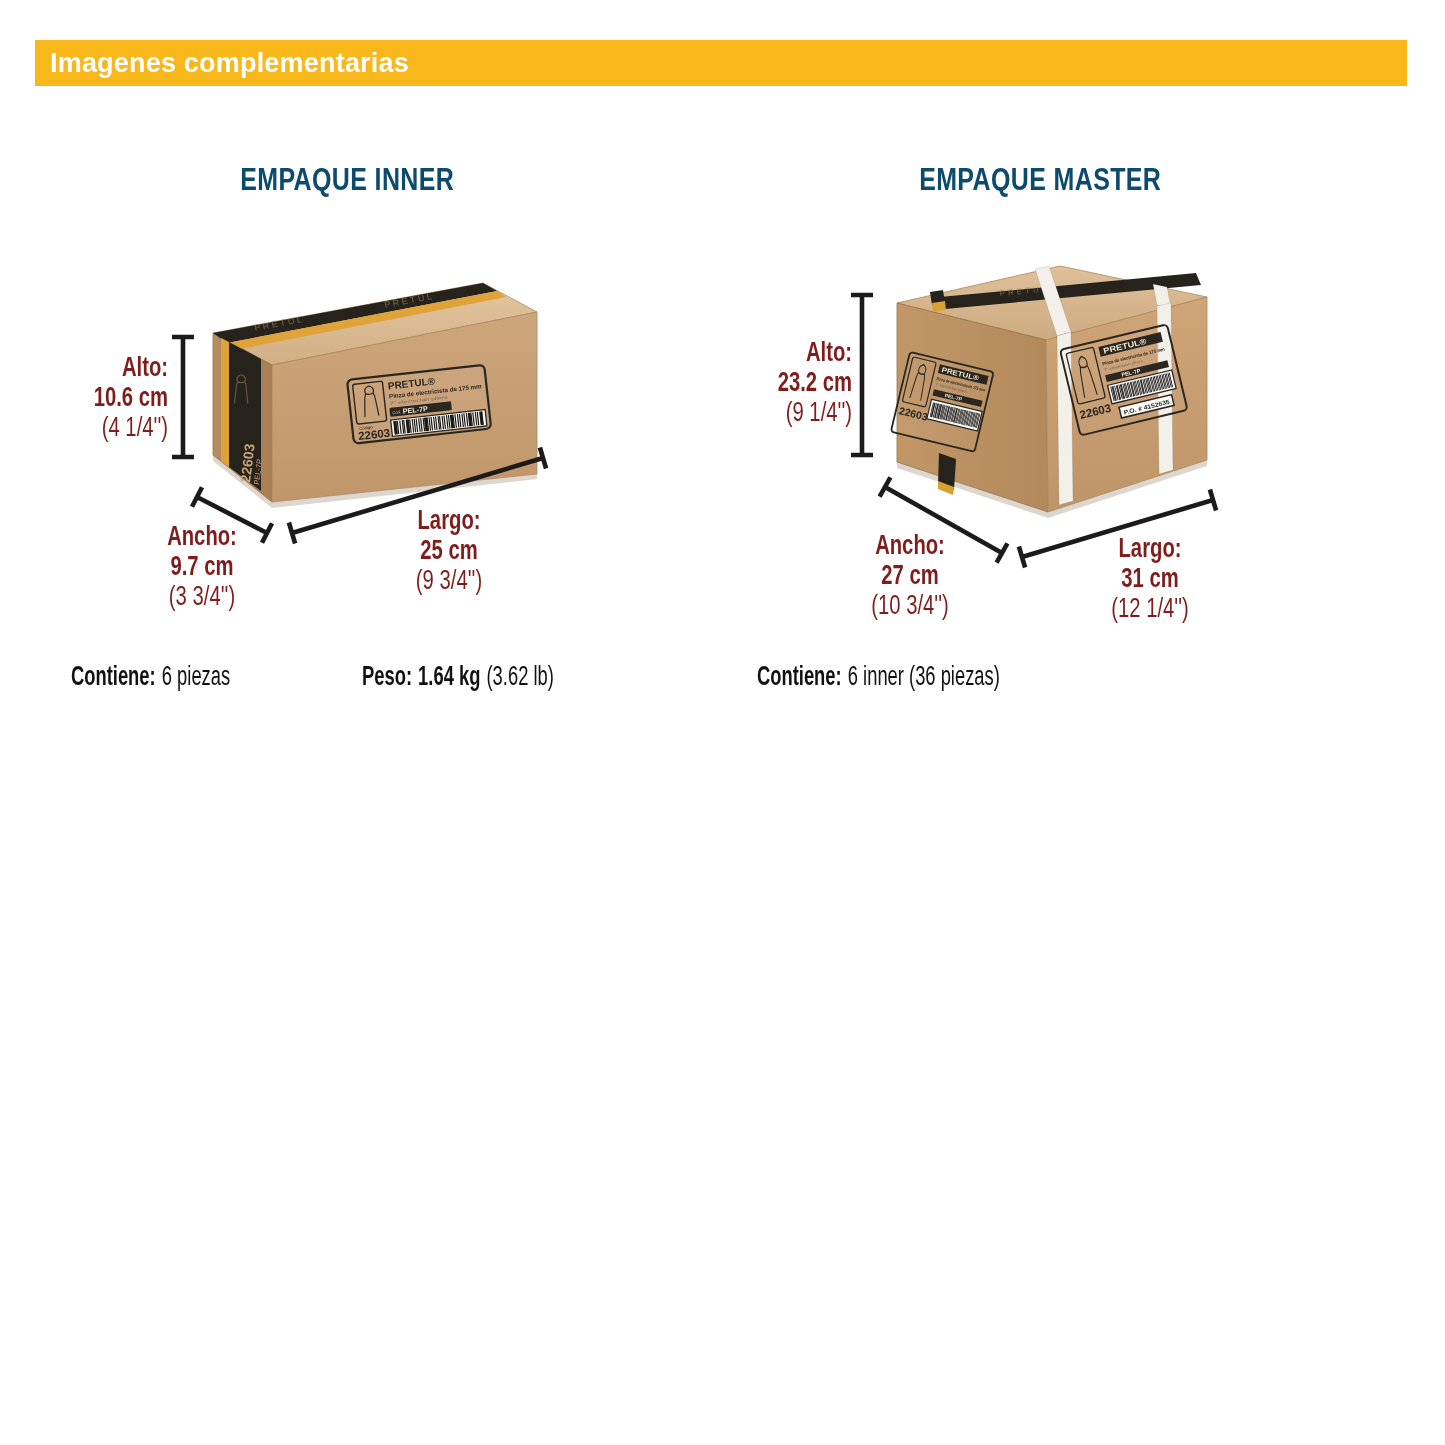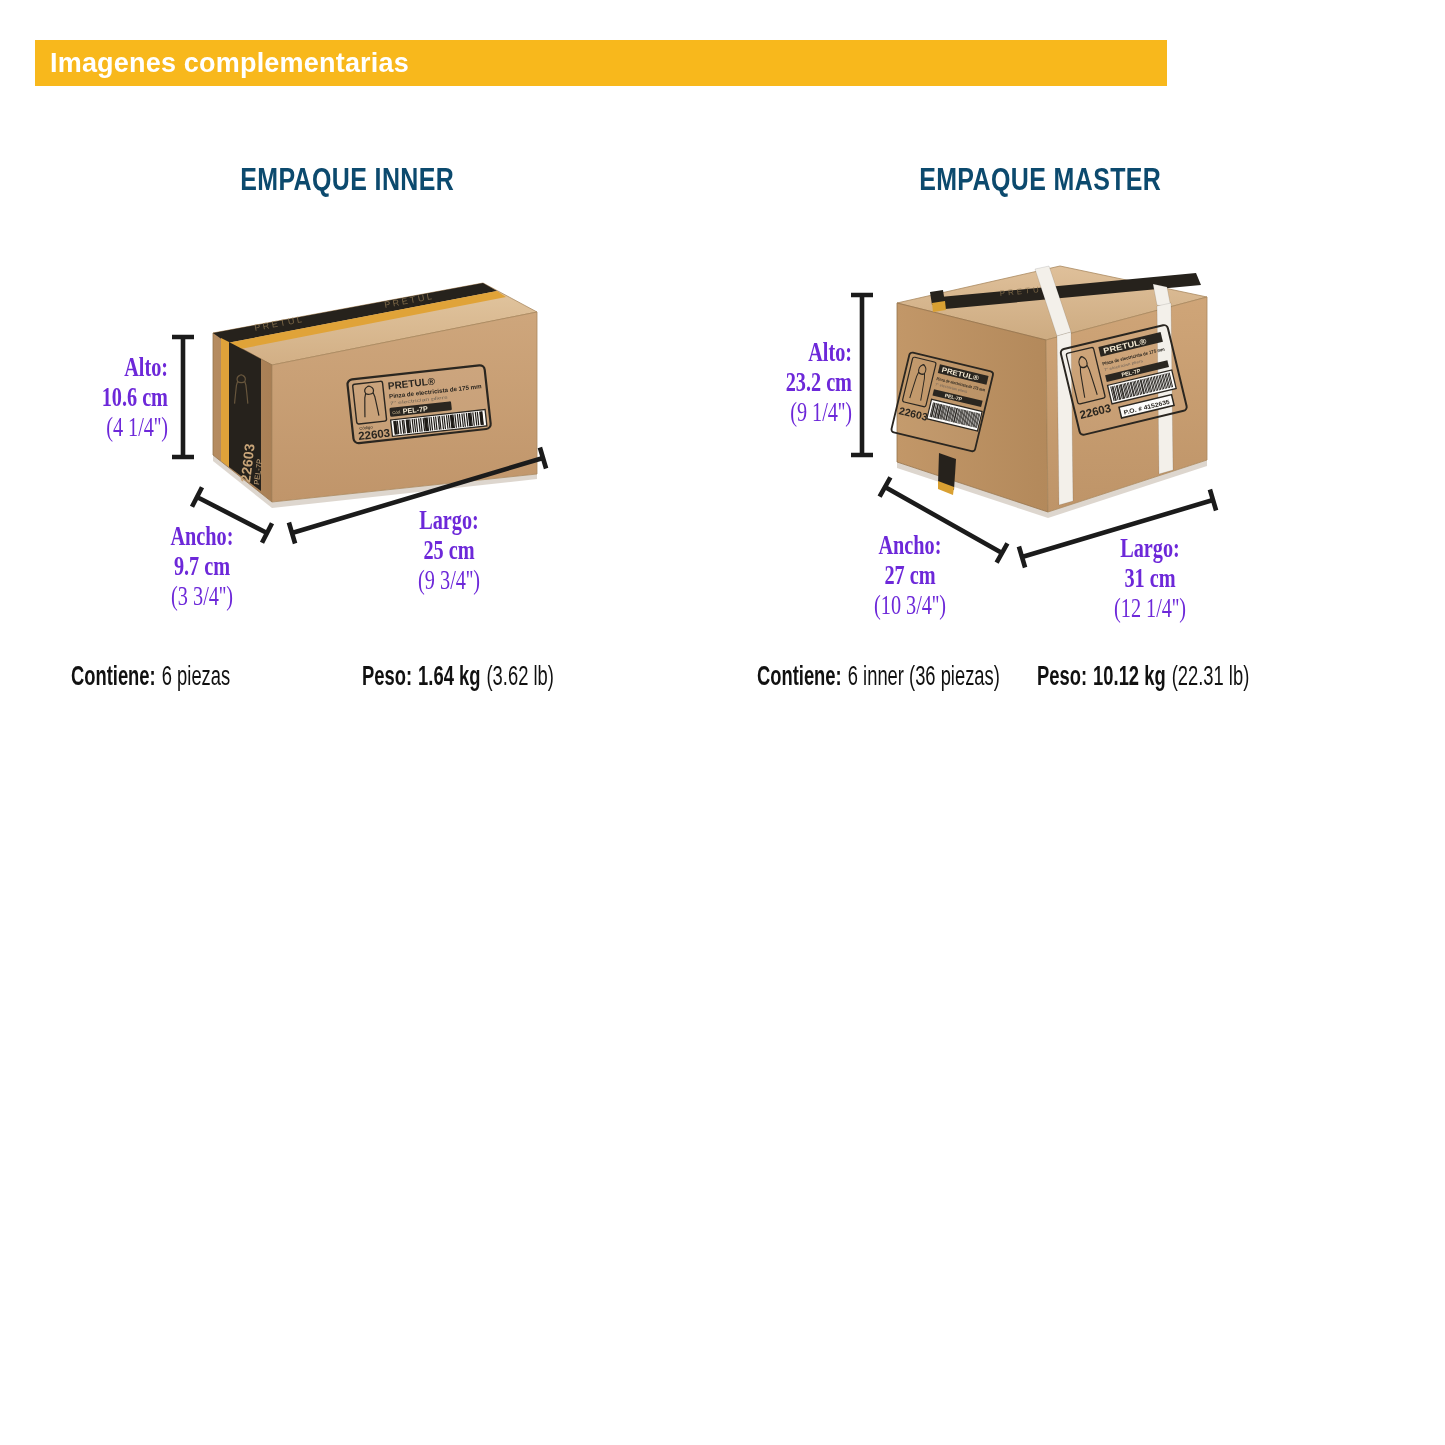--- a/index.html
+++ b/index.html
@@ -1,23 +1,23 @@
 <!DOCTYPE html>
 <html><head>
 <meta charset="utf-8">
 <style>
   html,body{margin:0;padding:0;background:#ffffff;}
   .page{position:relative;width:1445px;height:1445px;background:#ffffff;overflow:hidden;
         font-family:"Liberation Sans",sans-serif;color:#161616;}
-  .hdr{position:absolute;left:35px;top:40px;width:1132px;height:46px;background:#F8B81C;}
+  .hdr{position:absolute;left:35px;top:40px;width:1372px;height:46px;background:#F8B81C;}
   .hdr-title{display:block;padding:8px 0 0 15px;color:#ffffff;font-size:27px;font-weight:700;letter-spacing:.2px;}
   .sec-title{position:absolute;top:161px;width:300px;text-align:center;font-size:32px;font-weight:700;color:#0c4a6e;}
   .sec-title>span{display:inline-block;transform:scaleX(.78);transform-origin:center;white-space:nowrap;letter-spacing:.5px;}
   .art{position:absolute;}
-  .dim{position:absolute;font-size:27px;font-weight:700;line-height:30px;color:#6d28d9;font-family:Liberation Serif, serif;}
+  .dim{position:absolute;font-size:27px;font-weight:700;line-height:30px;color:#7f1d1d;}
   .dim .wrap{white-space:nowrap;}
   .dim.right{text-align:right;}
   .dim.right .wrap{transform:scaleX(.75);transform-origin:right center;}
   .dim.center{text-align:center;}
   .dim.center .wrap{transform:scaleX(.75);transform-origin:center center;}
   .dim .in{font-weight:400;}
   .meta{position:absolute;font-size:27px;white-space:nowrap;color:#111;}
   .meta .wrap{display:inline-block;transform:scaleX(.68);transform-origin:left center;white-space:nowrap;}
   .meta b{font-weight:700;}
   .meta .sp{display:inline-block;width:9px;}
@@ -241,19 +241,14 @@
   <div class="meta" style="left:362px;top:661px;text-align:right;">
     <span class="wrap">
       <b>Peso:</b><span class="sp"></span><b>1.64 kg</b><span class="sp"></span><span>(3.62 lb)</span>
     </span>
   </div>
   <div class="meta" style="left:757px;top:661px;">
     <span class="wrap">
       <b>Contiene:</b><span class="sp"></span><span>6 inner (36 piezas)</span>
     </span>
   </div>
-  <div class="meta" style="left:1037px;top:661px;">
-    <span class="wrap">
-      <b>Peso:</b><span class="sp"></span><b>10.12 kg</b><span class="sp"></span><span>(22.31 lb)</span>
-    </span>
-  </div>
 
 </div>
 
 </body></html>

